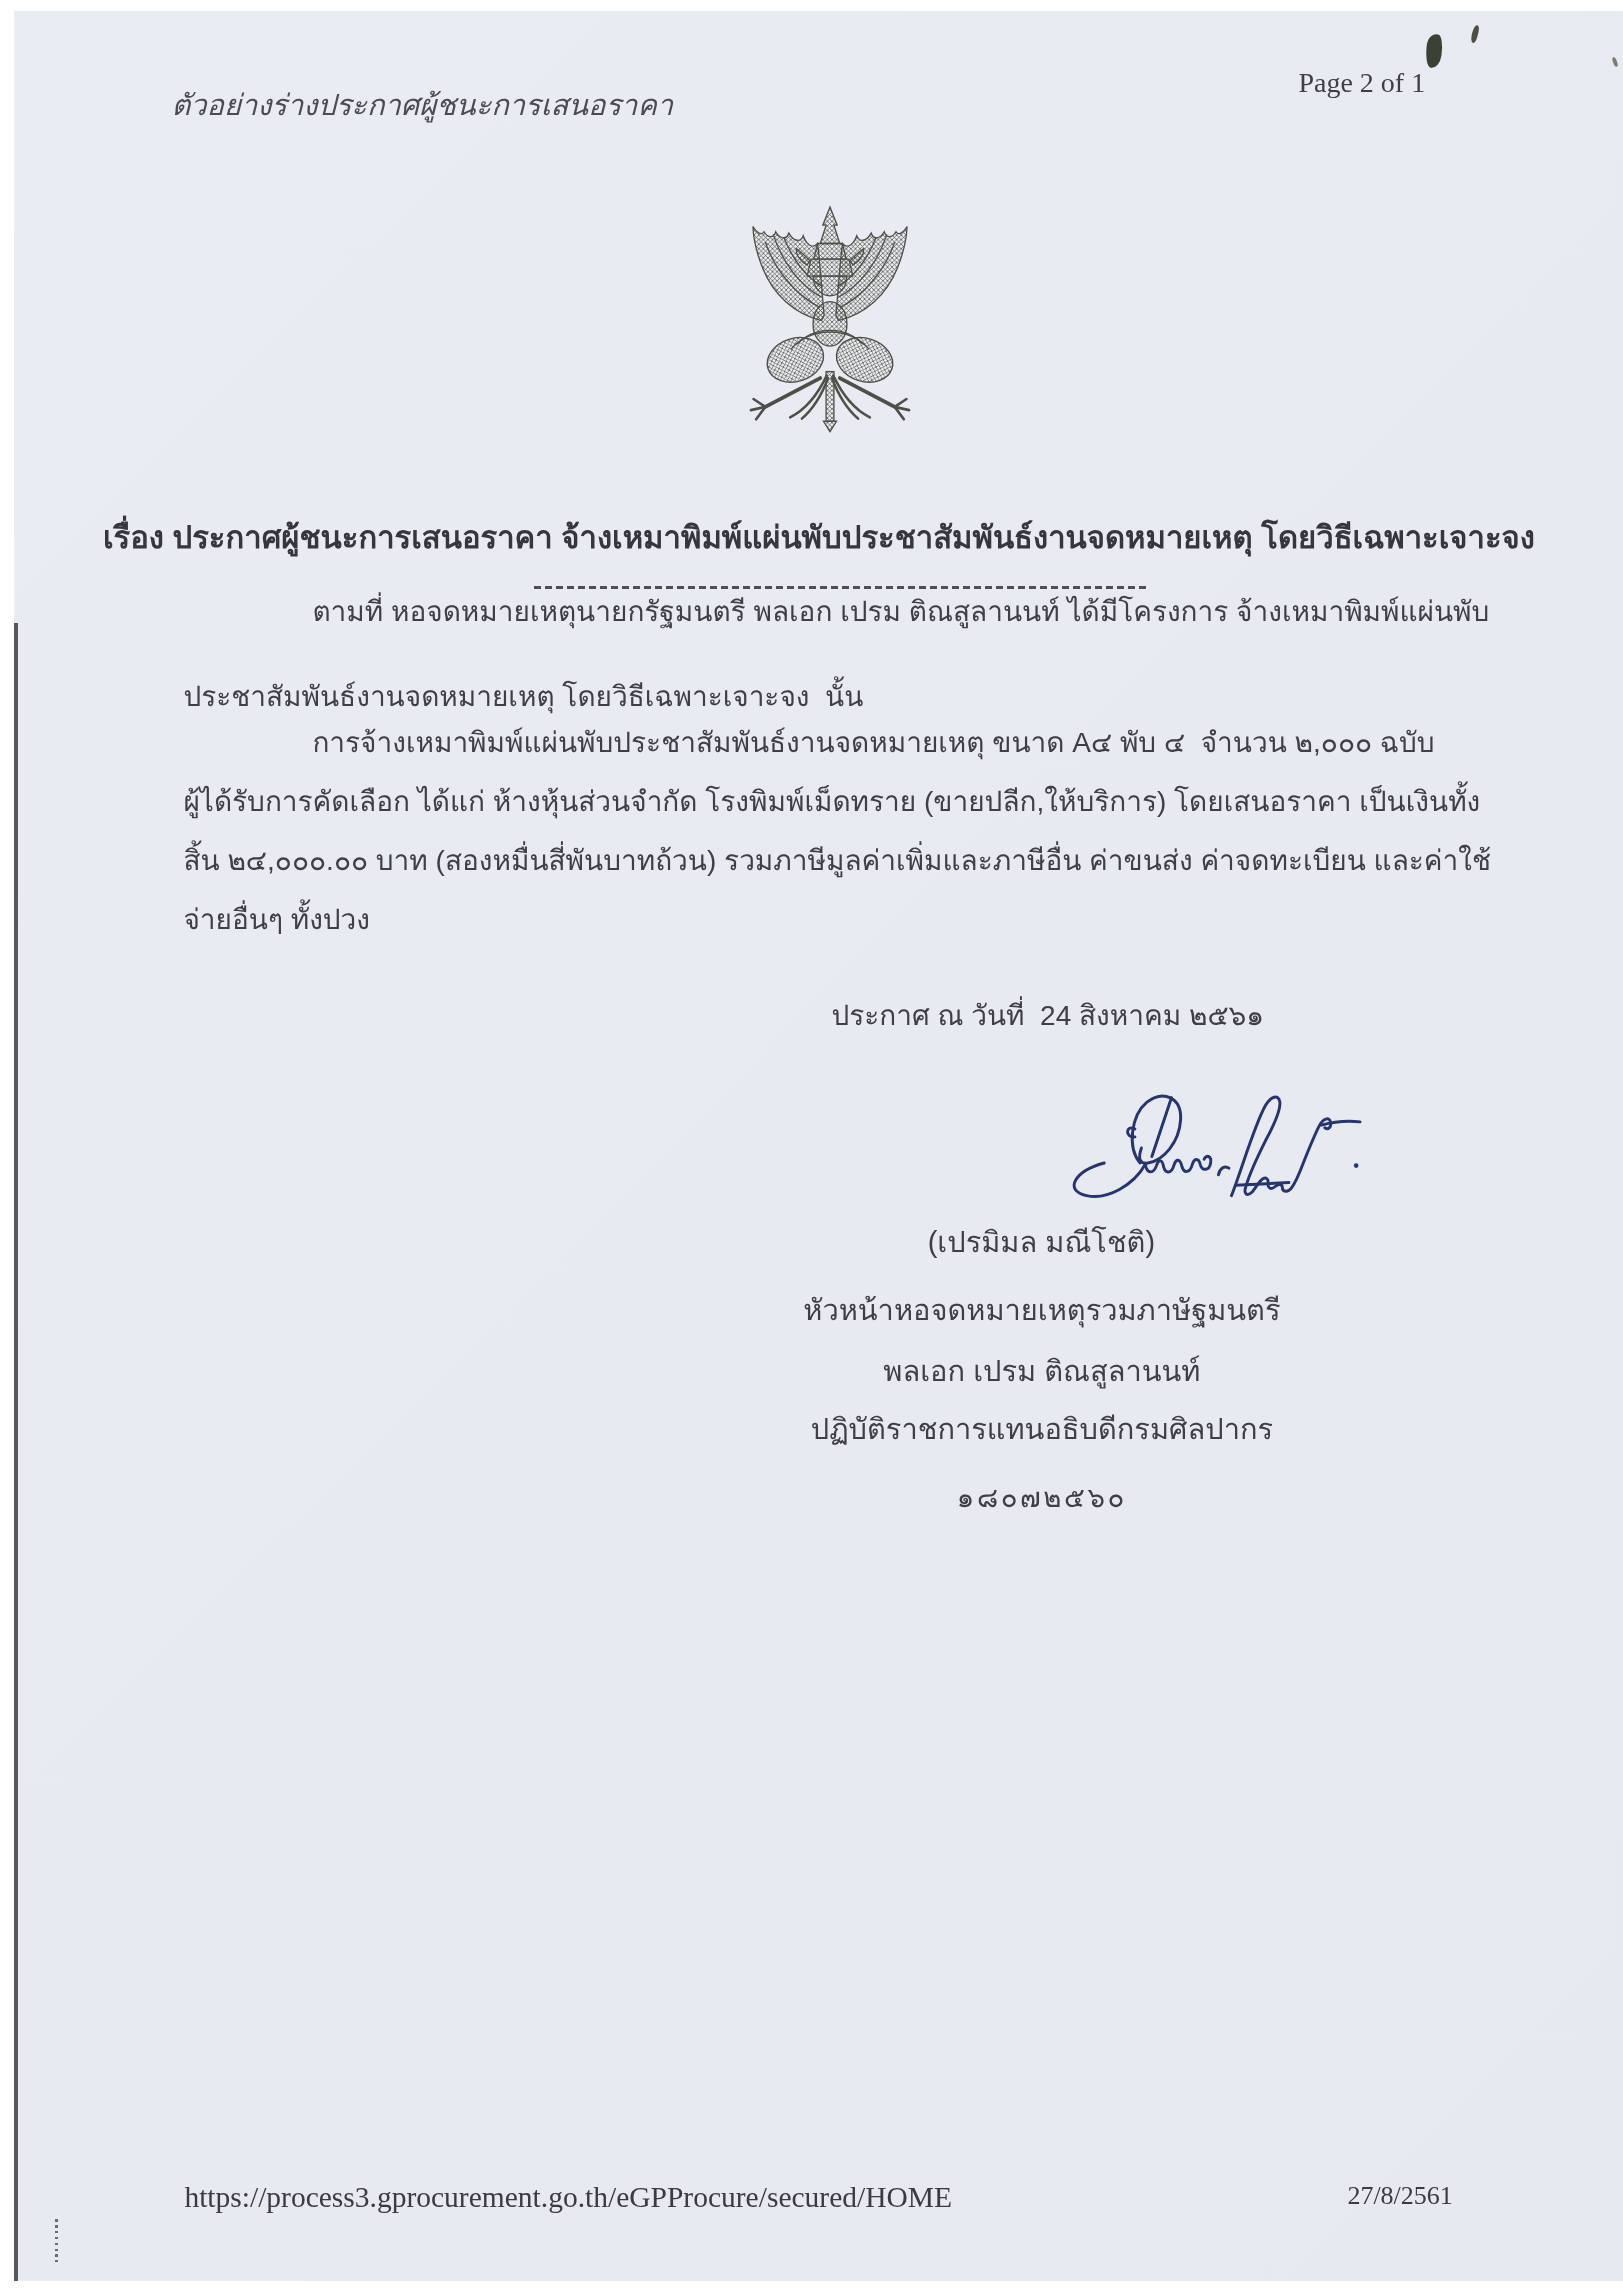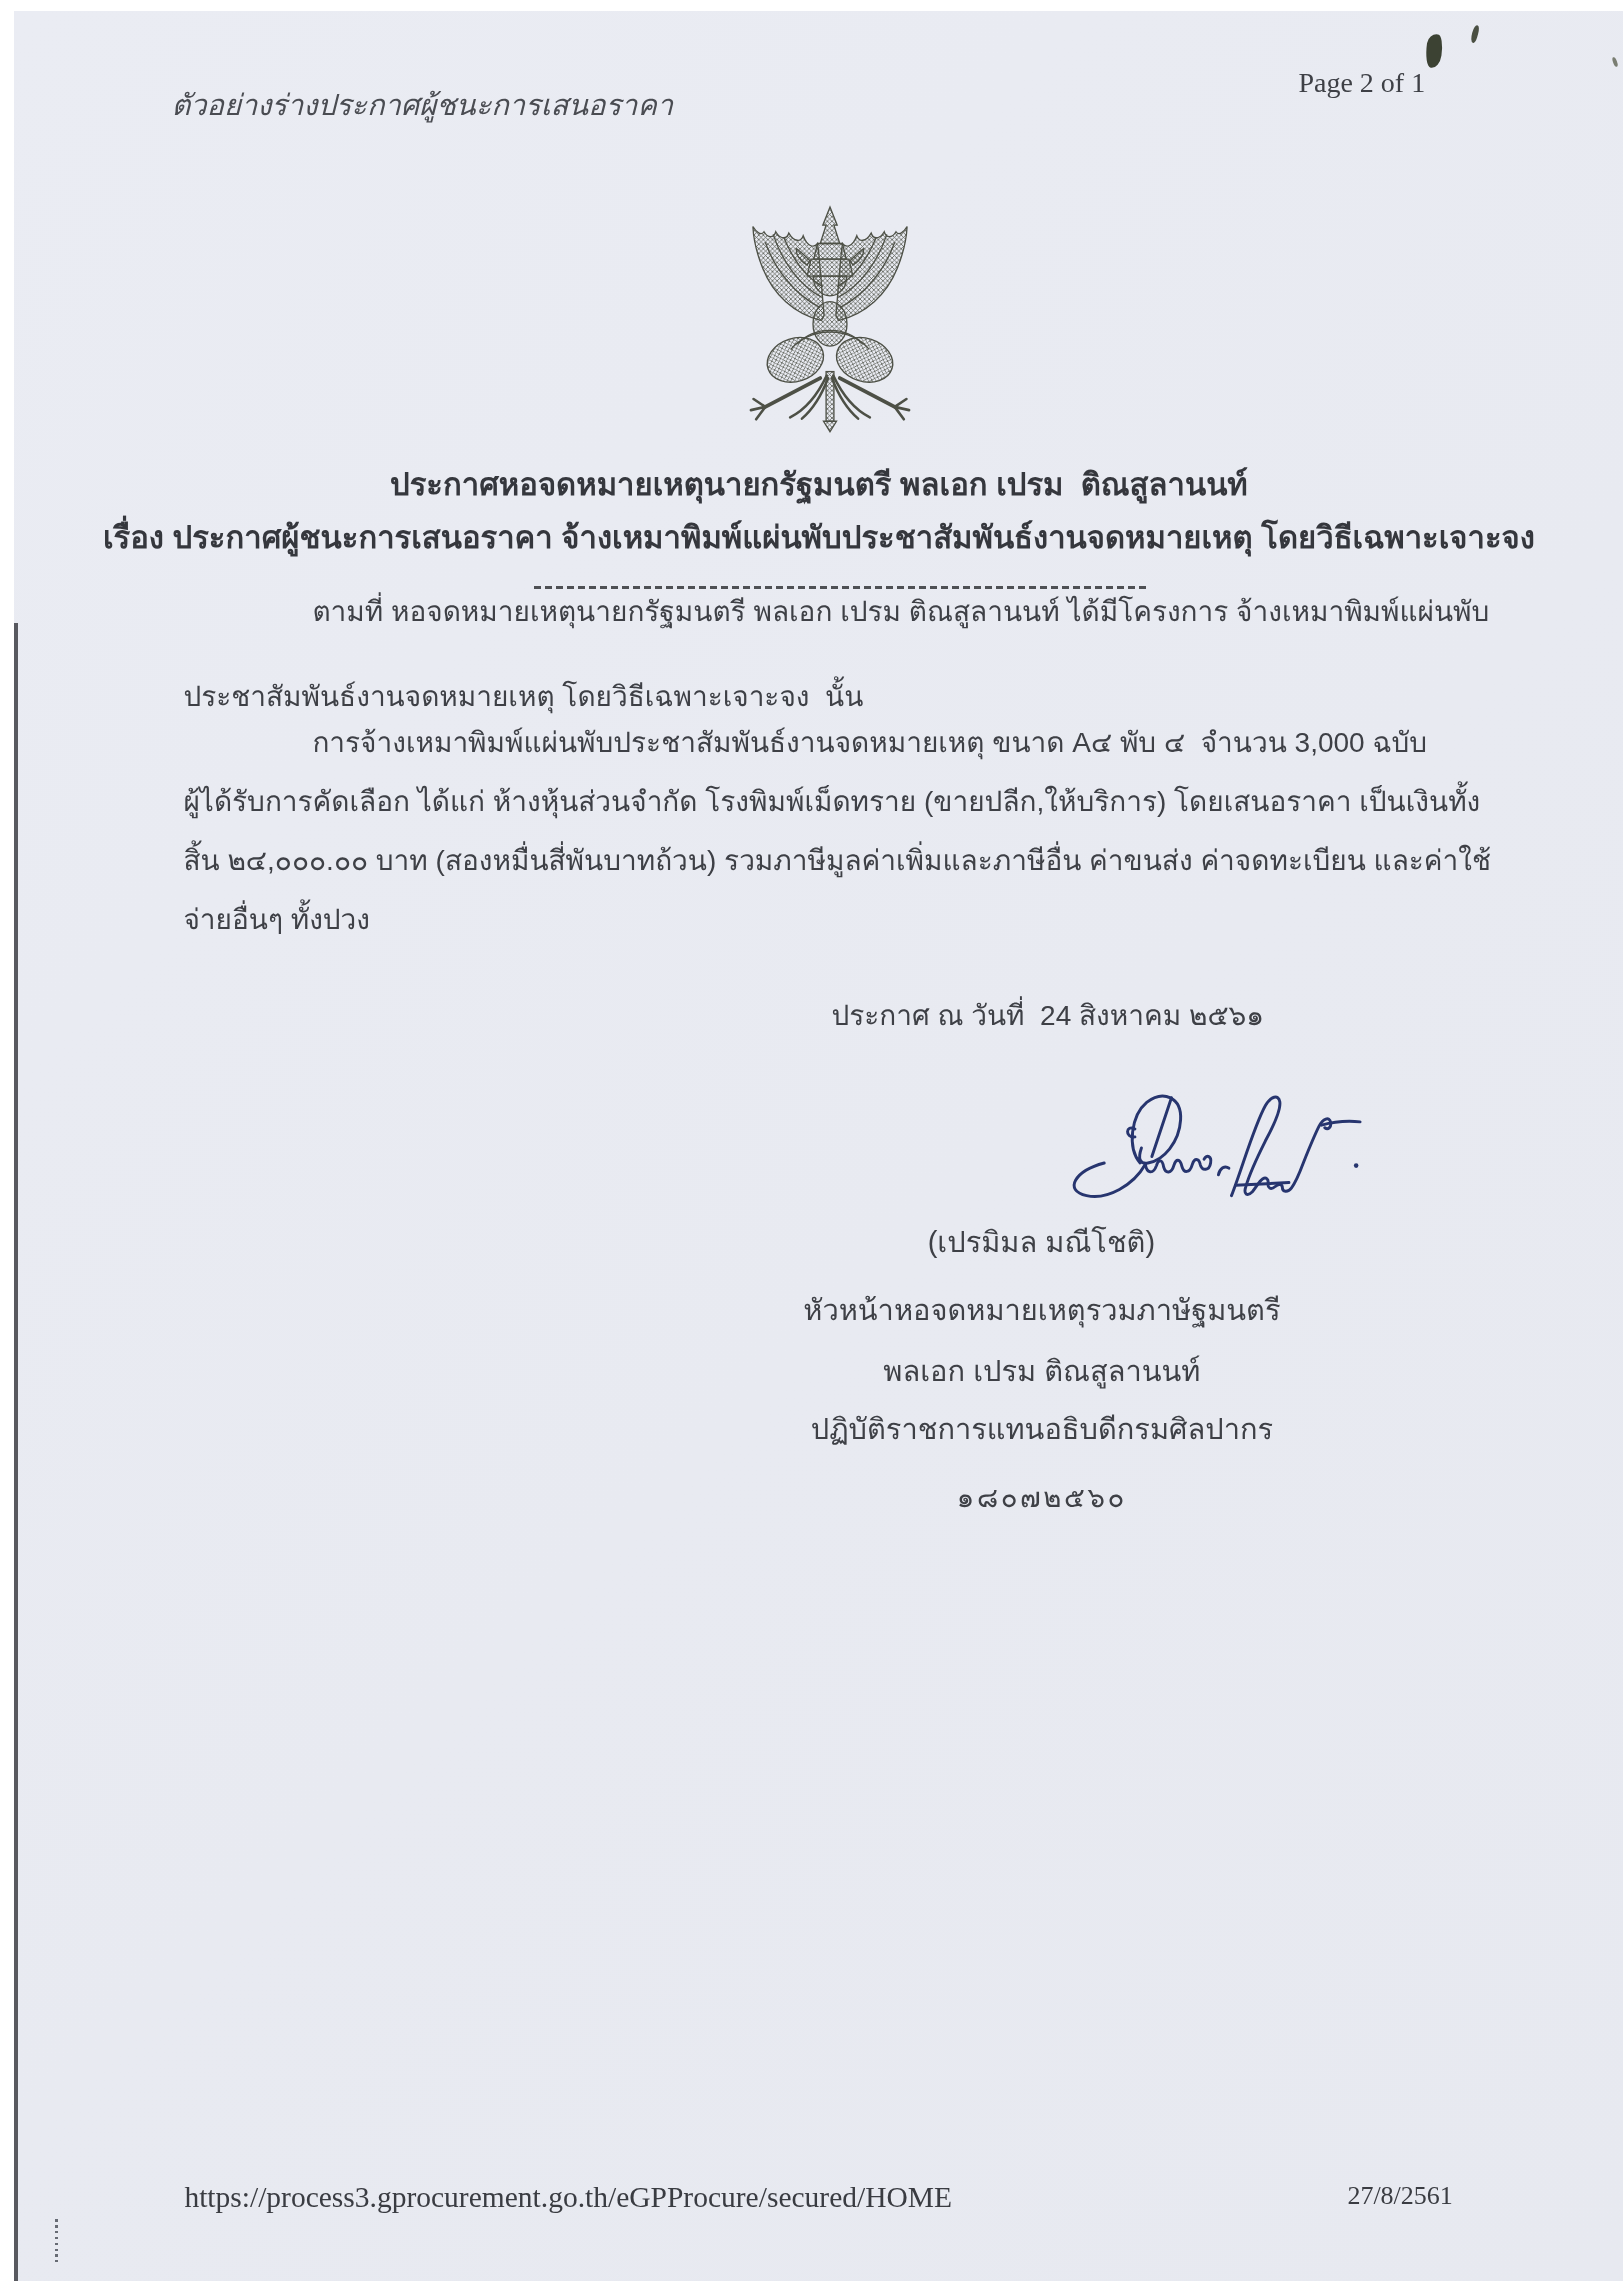--- a/index.html
+++ b/index.html
@@ -126,28 +126,27 @@
       <path d="M155 334 L175 334 L165 350 Z" fill="url(#hatch)"></path>
     </g>
     <use href="#wingL"></use>
     <use href="#wingL" transform="translate(330,0) scale(-1,1)"></use>
     <use href="#legL"></use>
     <use href="#legL" transform="translate(330,0) scale(-1,1)"></use>
     <use href="#tailLeafL"></use>
     <use href="#tailLeafL" transform="translate(330,0) scale(-1,1)"></use>
   </svg>
 
-  <div class="txt title-line title1">ประกาศหอจดหมายเหตุนายกรัฐมนตรี พลเอก เปรม  ติณสูลานนท์</div>
   <div class="txt title-line title2">เรื่อง ประกาศผู้ชนะการเสนอราคา จ้างเหมาพิมพ์แผ่นพับประชาสัมพันธ์งานจดหมายเหตุ โดยวิธีเฉพาะเจาะจง</div>
 
   <div class="dash-line"></div>
 
   <div class="txt body-line p1l1">ตามที่ หอจดหมายเหตุนายกรัฐมนตรี พลเอก เปรม ติณสูลานนท์ ได้มีโครงการ จ้างเหมาพิมพ์แผ่นพับ</div>
   <div class="txt body-line p1l2">ประชาสัมพันธ์งานจดหมายเหตุ โดยวิธีเฉพาะเจาะจง  นั้น</div>
-  <div class="txt body-line p2l1">การจ้างเหมาพิมพ์แผ่นพับประชาสัมพันธ์งานจดหมายเหตุ ขนาด A๔ พับ ๔  จำนวน 3,000 ฉบับ</div>
+  <div class="txt body-line p2l1">การจ้างเหมาพิมพ์แผ่นพับประชาสัมพันธ์งานจดหมายเหตุ ขนาด A๔ พับ ๔  จำนวน ๒,๐๐๐ ฉบับ</div>
   <div class="txt body-line p2l2">ผู้ได้รับการคัดเลือก ได้แก่ ห้างหุ้นส่วนจำกัด โรงพิมพ์เม็ดทราย (ขายปลีก,ให้บริการ) โดยเสนอราคา เป็นเงินทั้ง</div>
   <div class="txt body-line p2l3">สิ้น ๒๔,๐๐๐.๐๐ บาท (สองหมื่นสี่พันบาทถ้วน) รวมภาษีมูลค่าเพิ่มและภาษีอื่น ค่าขนส่ง ค่าจดทะเบียน และค่าใช้</div>
   <div class="txt body-line p2l4">จ่ายอื่นๆ ทั้งปวง</div>
 
   <div class="txt date-line">ประกาศ ณ วันที่  24 สิงหาคม ๒๕๖๑</div>
 
   <svg class="signature" viewBox="0 0 505 190" fill="none" stroke="#27356f" stroke-width="4.5" stroke-linecap="round" stroke-linejoin="round">
     <path d="M105 118 C60 130 42 160 78 168 C110 175 150 152 168 120"></path>
     <path d="M162 95 C156 112 160 120 172 118 C196 114 220 86 222 52 C224 18 196 5 170 25 C146 45 140 95 160 118"></path>
     <path d="M208 18 L178 108"></path>

